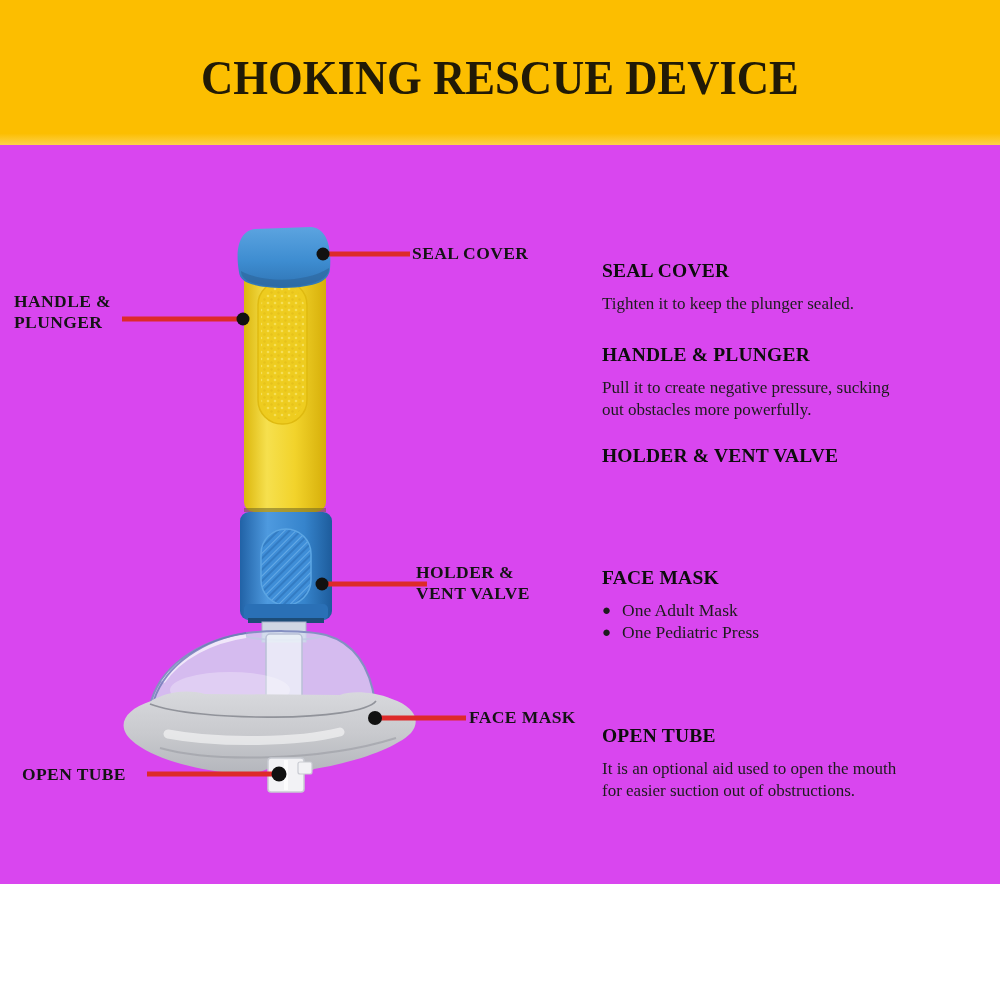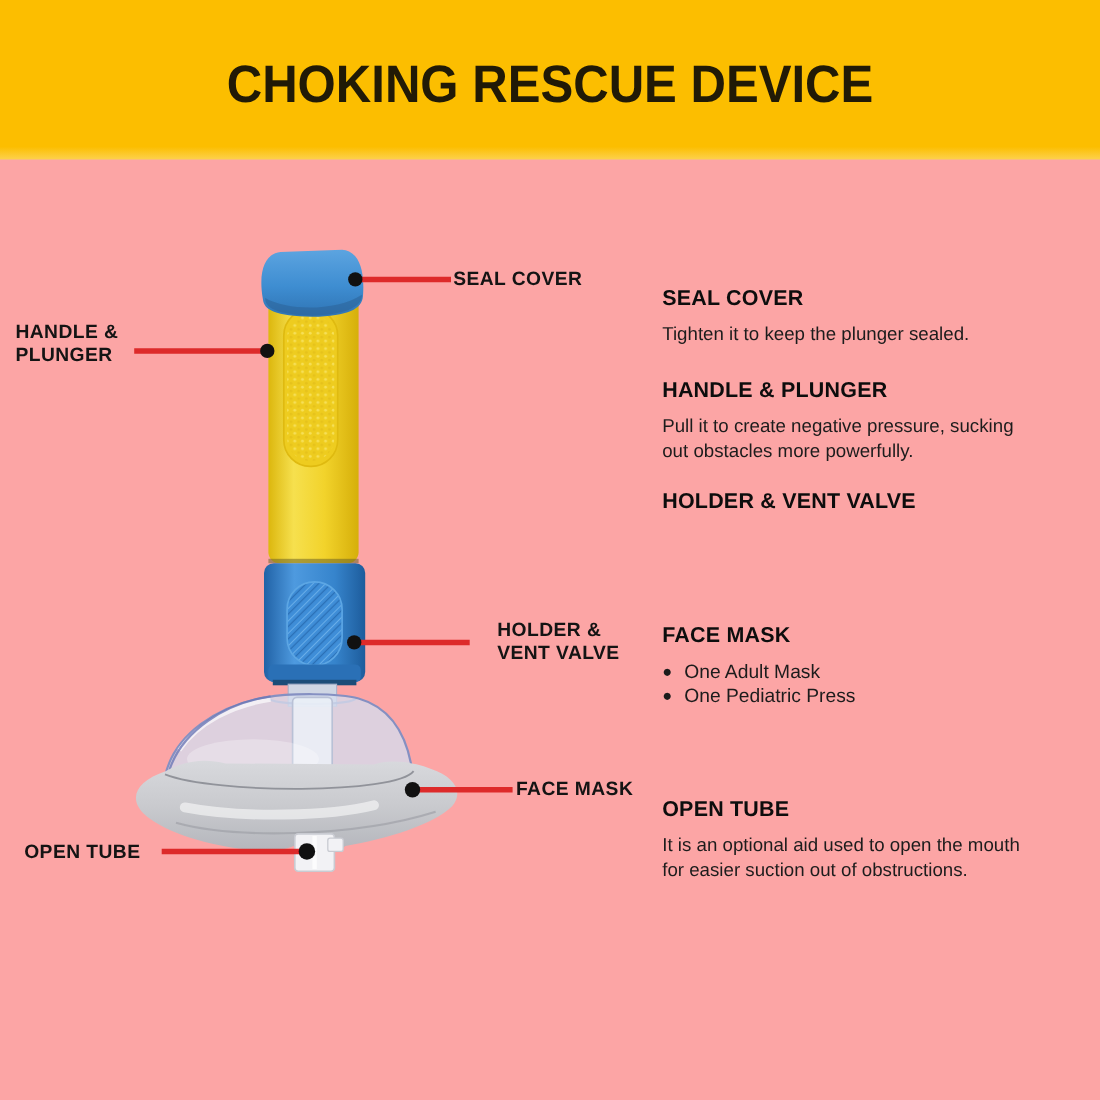--- a/index.html
+++ b/index.html
@@ -1,39 +1,39 @@
 <!DOCTYPE html>
 <html><head>
 <meta charset="utf-8">
 <style>
   html,body{margin:0;padding:0;background:#ffffff;}
   .page{
-    position:relative;width:1000px;height:1000px;background:#fca5a5;overflow:hidden;
-    font-family:Liberation Sans, sans-serif;
+    position:relative;width:1000px;height:884px;background:#d946ef;overflow:hidden;
+    font-family:Liberation Serif, serif;
   }
   
   .banner{
     position:absolute;left:0;top:0;width:1000px;height:145px;
     background:linear-gradient(180deg,#fcbe00 0%,#fcbe00 92%,#fdd14d 100%);
   }
   .banner h1{
     position:absolute;left:0;top:50px;width:1000px;margin:0;text-align:center;
     font-size:48px;font-weight:700;color:#211a06;letter-spacing:0px;
     transform:scaleX(.93);transform-origin:center;white-space:nowrap;
   }
   
   .device-svg{position:absolute;left:0;top:0;width:1000px;height:1000px;}
   
   .callout-label{
     position:absolute;font-weight:700;font-size:17.5px;line-height:21px;color:#141414;
     white-space:pre-line;letter-spacing:.4px;
   }
   .lbl-seal{left:412px;top:243px;}
   .lbl-handle{left:14px;top:291px;}
-  .lbl-holder{left:452px;top:562px;}
+  .lbl-holder{left:416px;top:562px;}
   .lbl-face{left:469px;top:707px;}
   .lbl-open{left:22px;top:764px;}
   
   .details{position:absolute;left:602px;top:0;width:392px;color:#161616;}
   .section{position:absolute;left:0;width:392px;}
   .sec-1{top:260px;} .sec-2{top:344px;} .sec-3{top:445px;} .sec-4{top:567px;} .sec-5{top:725px;}
   .section h2{
     margin:0 0 11px 0;font-size:19.5px;line-height:22px;font-weight:700;color:#0d0d0d;
     letter-spacing:.2px;
   }

